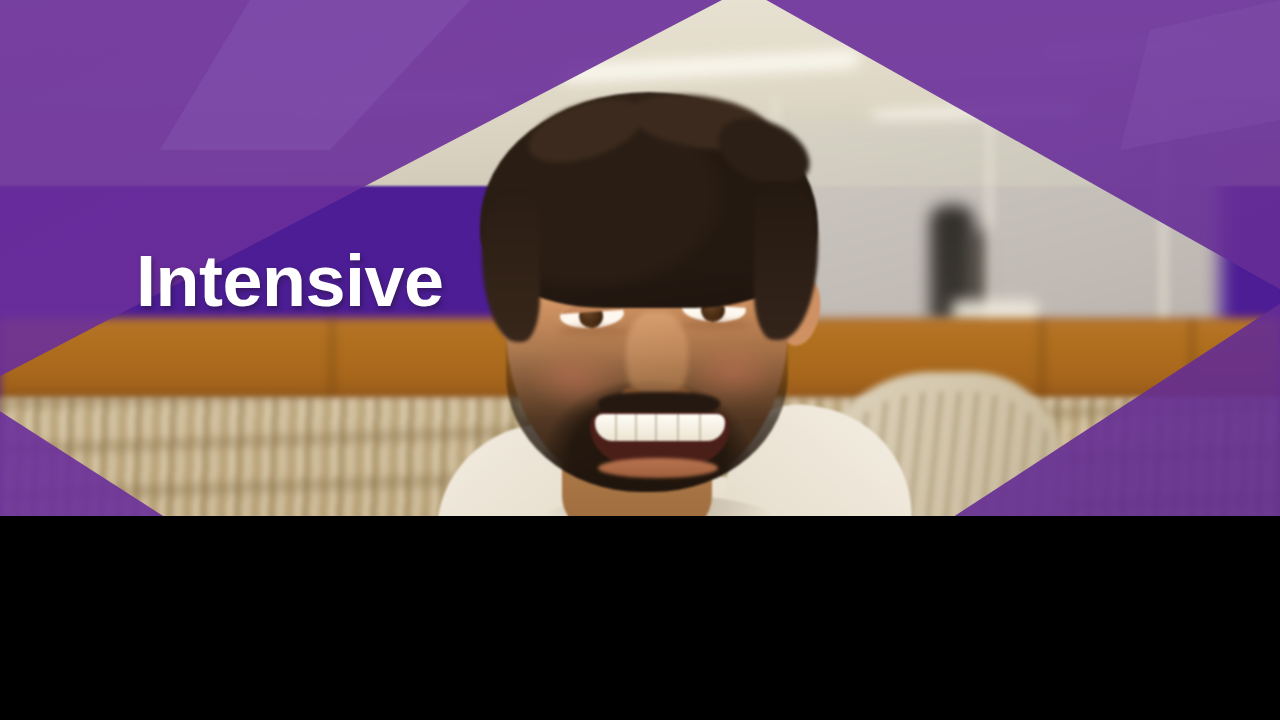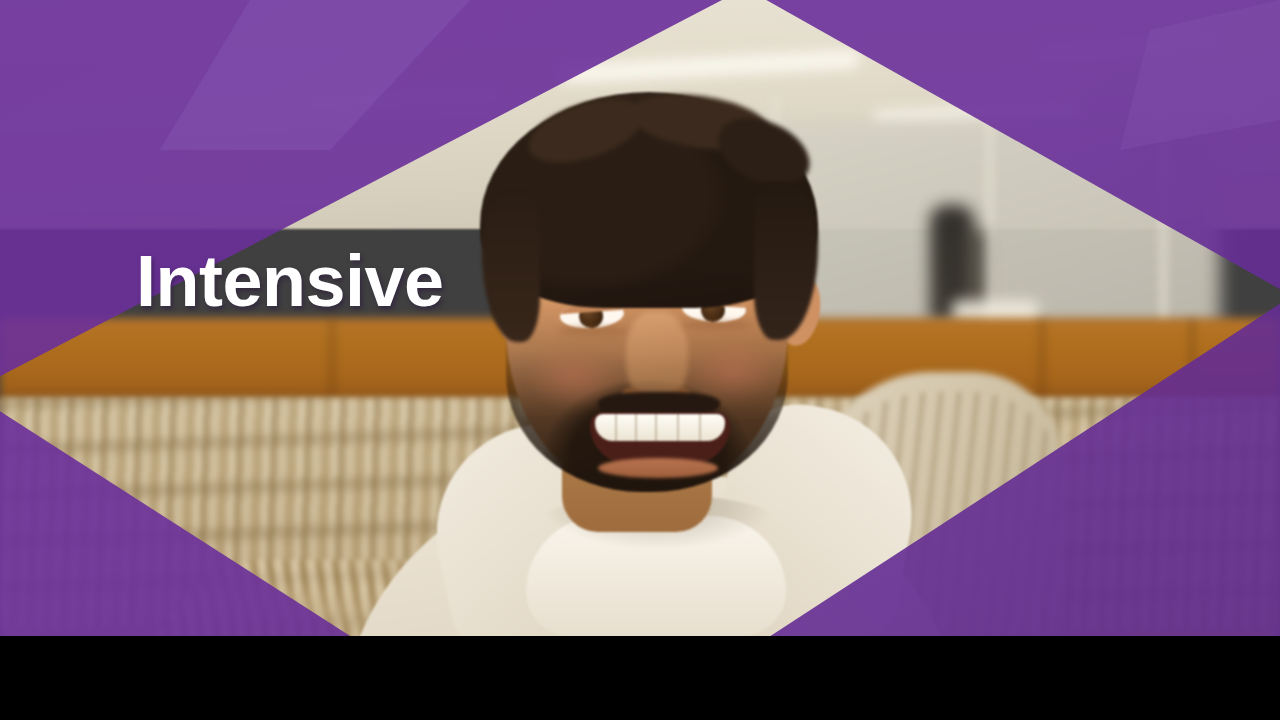--- a/index.html
+++ b/index.html
@@ -1,24 +1,24 @@
 <!DOCTYPE html>
 <html><head>
 <meta charset="utf-8">
 <title>Video Thumbnail</title>
 <style>
   html,body{margin:0;padding:0;background:#000;}
   *{box-sizing:border-box;}
 
   .stage{
     position:relative;
-    width:1280px;height:636px;
+    width:1280px;height:516px;
     overflow:hidden;
     font-family:"Liberation Sans","DejaVu Sans",sans-serif;
-    background:#404040;
+    background:#4c1d95;
   }
 
   
   .photo{position:absolute;inset:0;overflow:hidden;}
 
   
   .ceiling{
     position:absolute;left:0;top:0;width:100%;height:36%;
     background:linear-gradient(178deg,#e9e3d4 0%,#e3dccb 38%,#d9d2c0 70%,#cfc7b4 100%);
   }

